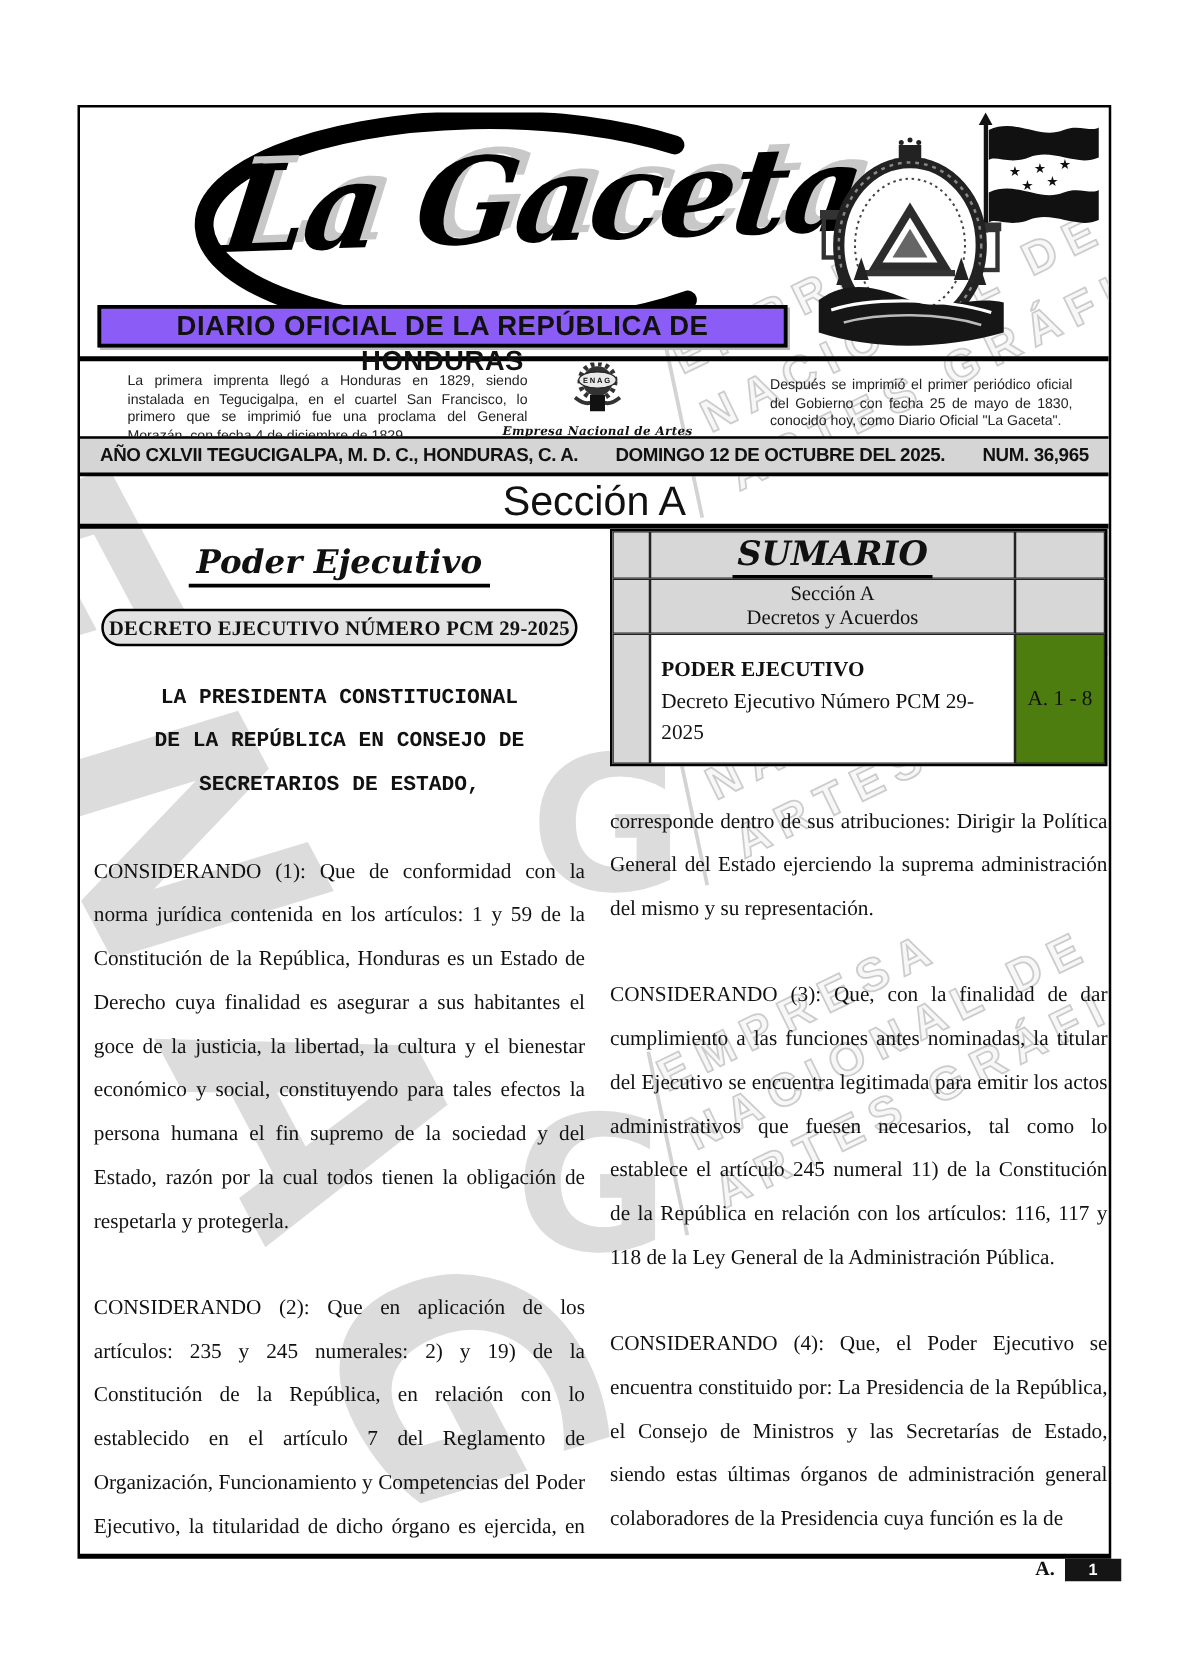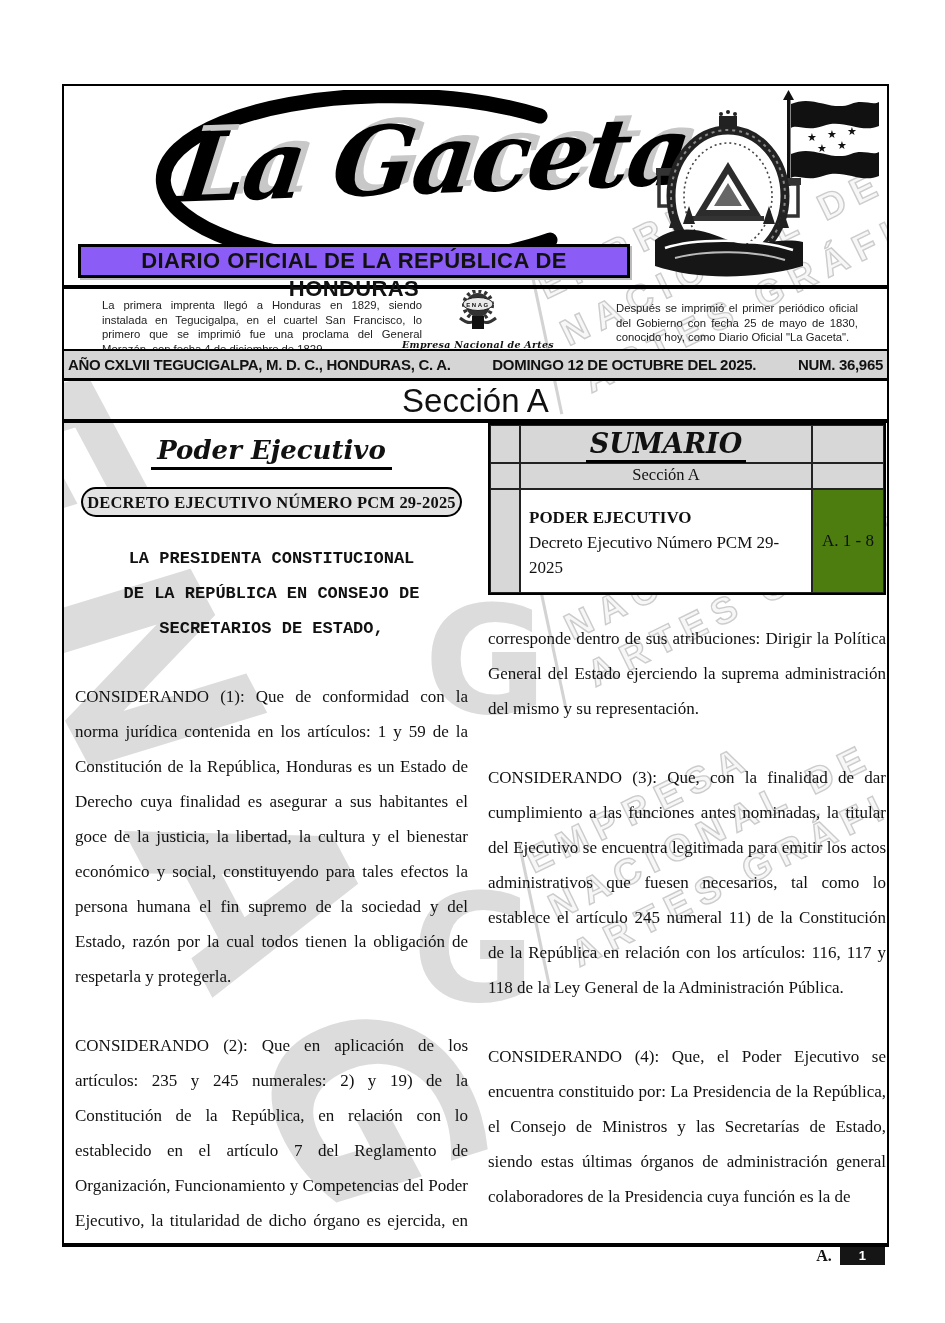--- a/index.html
+++ b/index.html
@@ -65,21 +65,21 @@
   .enag-caption{
     font-family:"DejaVu Serif",serif;font-weight:bold;font-style:italic;
     font-size:9.5px;letter-spacing:0.3px;line-height:11px;margin-top:1px;
   }
   .enag-abbr{font-family:"DejaVu Serif",serif;font-weight:bold;font-style:italic;font-size:9.5px;line-height:12px;}
   
   .date-bar{
     height:27px;background:#d5d5d5;border-top:2px solid #000;border-bottom:3px solid #000;
     display:flex;align-items:center;justify-content:space-between;
     font-family:"Liberation Sans",sans-serif;font-weight:bold;font-size:15px;
-    letter-spacing:-0.3px;padding:0 4px;position:relative;z-index:1;
+    letter-spacing:-0.3px;padding:0 16px;position:relative;z-index:1;
   }
   
   .section-banner{
     height:38px;border-bottom:4px solid #000;text-align:center;
     font-family:"Liberation Sans",sans-serif;font-weight:400;font-size:33px;line-height:40px;
     position:relative;z-index:1;
   }
   
   .columns{position:relative;height:804px;z-index:1;}
   .col-left{position:absolute;left:11px;top:0;width:393px;}
@@ -112,21 +112,21 @@
     font-size:27px;line-height:36px;height:36px;
   }
   .sum-title span{border-bottom:3px solid #000;padding:0 4px 1px;}
   .sum-sub{text-align:center;font-size:16.5px;line-height:18.5px;padding:2px 0 3px;height:auto;}
   .sum-entry{padding:15px 6px 12px 8px;background:#fff;}
   .sum-entry .h{font-weight:bold;font-size:17px;line-height:25px;}
   .sum-entry .d{font-size:17px;line-height:25px;}
   .sum-pages{display:flex;align-items:center;justify-content:center;font-size:17px;background:#4d7c0f;}
   
   .page-footer{
-    position:absolute;left:62px;top:1247px;width:823px;text-align:right;z-index:1;
+    position:absolute;left:74px;top:1247px;width:823px;text-align:right;z-index:1;
     font-family:"Liberation Serif",serif;font-weight:bold;font-size:16px;
   }
   .pgnum{
     display:inline-block;background:#151515;color:#fff;
     font-family:"Liberation Sans",sans-serif;font-weight:bold;font-size:13px;
     line-height:18px;padding:0 19px;margin-left:8px;vertical-align:top;
   }
 </style>
 </head>
 <body>
@@ -259,20 +259,21 @@
       <div class="sumario-table">
         <div class="cell gray"></div>
         <div class="cell gray sum-title">
           <span>SUMARIO</span>
         </div>
         <div class="cell gray"></div>
 
         <div class="cell gray"></div>
         <div class="cell gray sum-sub">
           <div>Sección A</div>
+          <div>Decretos y Acuerdos</div>
         </div>
         <div class="cell gray"></div>
 
         <div class="cell gray"></div>
         <div class="cell sum-entry">
           <div class="h">PODER EJECUTIVO</div>
           <div class="d">Decreto Ejecutivo Número PCM 29-2025</div>
         </div>
         <div class="cell sum-pages">
           <span>A. 1 - 8</span>

